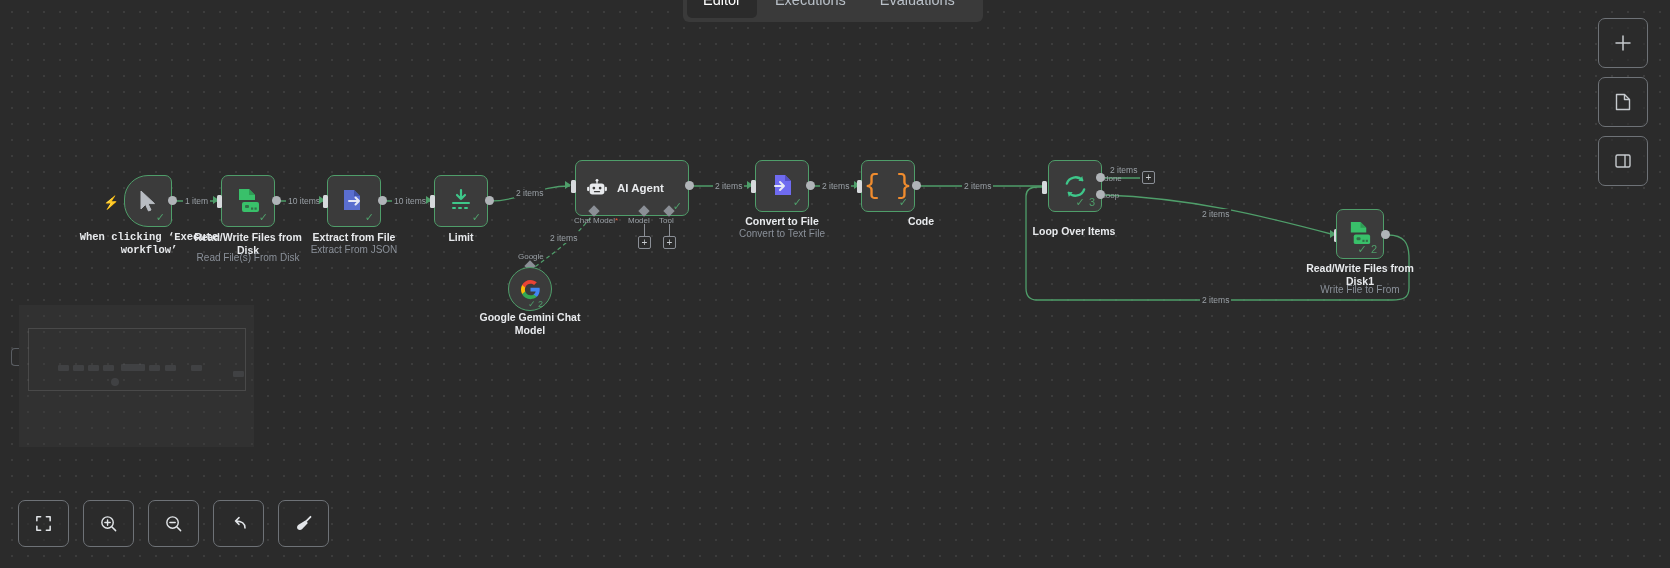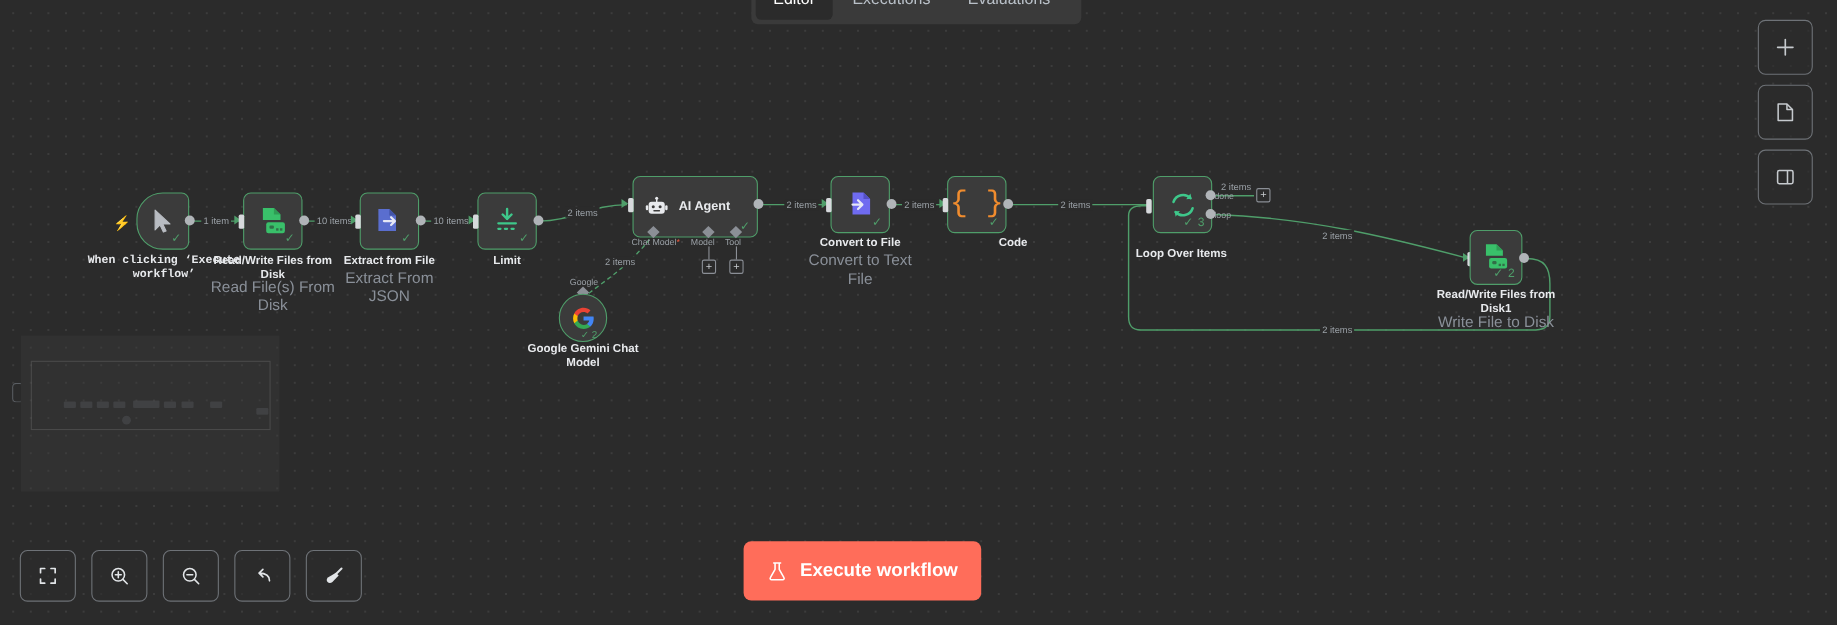--- a/index.html
+++ b/index.html
@@ -54,21 +54,21 @@
     text-align: center;
     font-size: 10.5px;
     font-weight: bold;
     color: #e8eaed;
     line-height: 1.25;
     pointer-events: none;
   }
   .node-sub {
     position: absolute;
     text-align: center;
-    font-size: 14px;
+    font-size: 10px;
     color: #8a9099;
     line-height: 1.2;
     pointer-events: none;
   }
 
   
   .port-out {
     position: absolute;
     width: 9px; height: 9px; border-radius: 50%;
     background: #b0b4b8;
@@ -386,21 +386,21 @@
         <path d="M14 1 v6 h6 z" fill="#2f9c55"></path>
         <rect x="7" y="14" width="17" height="10" rx="2" fill="#39c06a"></rect>
         <rect x="10" y="17" width="4" height="3" rx="1" fill="#2b2b2b" opacity=".55"></rect>
         <rect x="16" y="19.5" width="2.2" height="2.2" fill="#2b2b2b" opacity=".55"></rect>
         <rect x="19.5" y="19.5" width="2.2" height="2.2" fill="#2b2b2b" opacity=".55"></rect>
       </svg>
       <span class="check">✓&nbsp;<span>2</span></span>
     </div>
     <div class="port-out" style="left:1381px;top:230px;"></div>
     <div class="node-label" style="left:1300px;top:262px;width:120px;">Read/Write Files from Disk1</div>
-    <div class="node-sub" style="left:1300px;top:284px;width:120px;">Write File to Disk</div>
+    <div class="node-sub" style="left:1300px;top:284px;width:120px;">Write File to From</div>
   </div>
 
   <div class="minimap">
     <div class="mm-handle"></div>
     <div class="minimap-view"></div>
     <div class="mini-node" style="left:39px;top:60px;width:11px;height:6px;"></div>
     <div class="mini-node" style="left:54px;top:60px;width:11px;height:6px;"></div>
     <div class="mini-node" style="left:69px;top:60px;width:11px;height:6px;"></div>
     <div class="mini-node" style="left:84px;top:60px;width:11px;height:6px;"></div>
     <div class="mini-node" style="left:102px;top:59px;width:24px;height:7px;"></div>
@@ -455,21 +455,14 @@
       </svg>
     </div>
     <div class="tool-btn">
       <svg width="20" height="20" viewBox="0 0 20 20">
         <path d="M16.5 2.8 L11 8.3" stroke="#e2e5e8" stroke-width="1.8" stroke-linecap="round"></path>
         <path d="M11.4 6.6 L13.9 9.1 L8.2 15 C7 16.2 5 16.4 3.8 15.2 C2.6 14 2.9 12.2 4.1 11 Z" fill="#e2e5e8"></path>
       </svg>
     </div>
   </div>
 
-  <button class="execute">
-    <svg width="19" height="19" viewBox="0 0 20 20">
-      <path d="M8 2 V8 L3.5 16 A1.3 1.3 0 0 0 4.7 18 H15.3 A1.3 1.3 0 0 0 16.5 16 L12 8 V2" fill="none" stroke="#ffffff" stroke-width="1.5" stroke-linejoin="round"></path>
-      <path d="M6.7 2 H13.3" stroke="#ffffff" stroke-width="1.5" stroke-linecap="round"></path>
-    </svg>
-    <span>Execute workflow</span>
-  </button>
 
 </div>
 
 </body></html>

